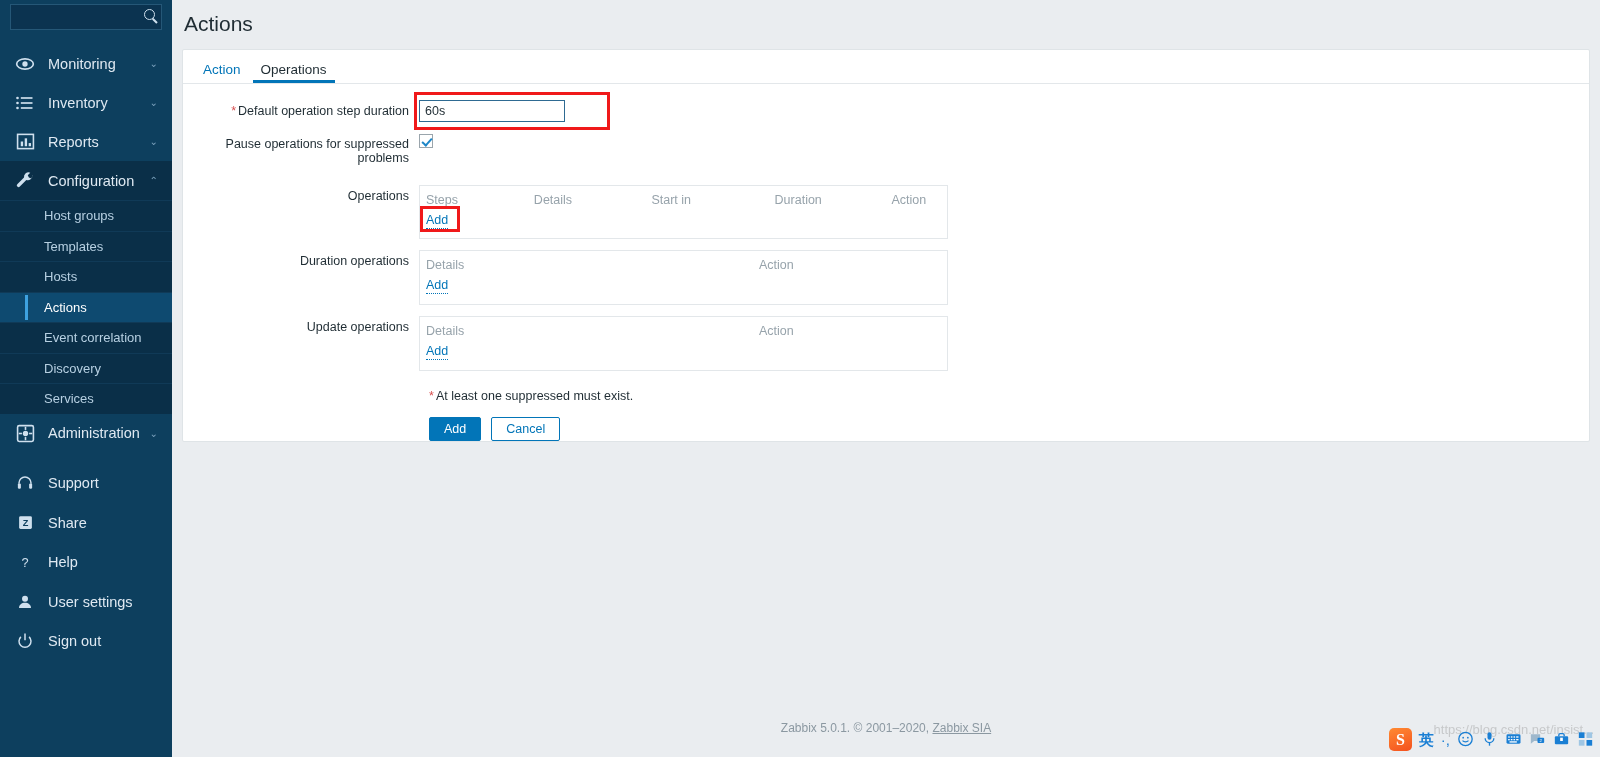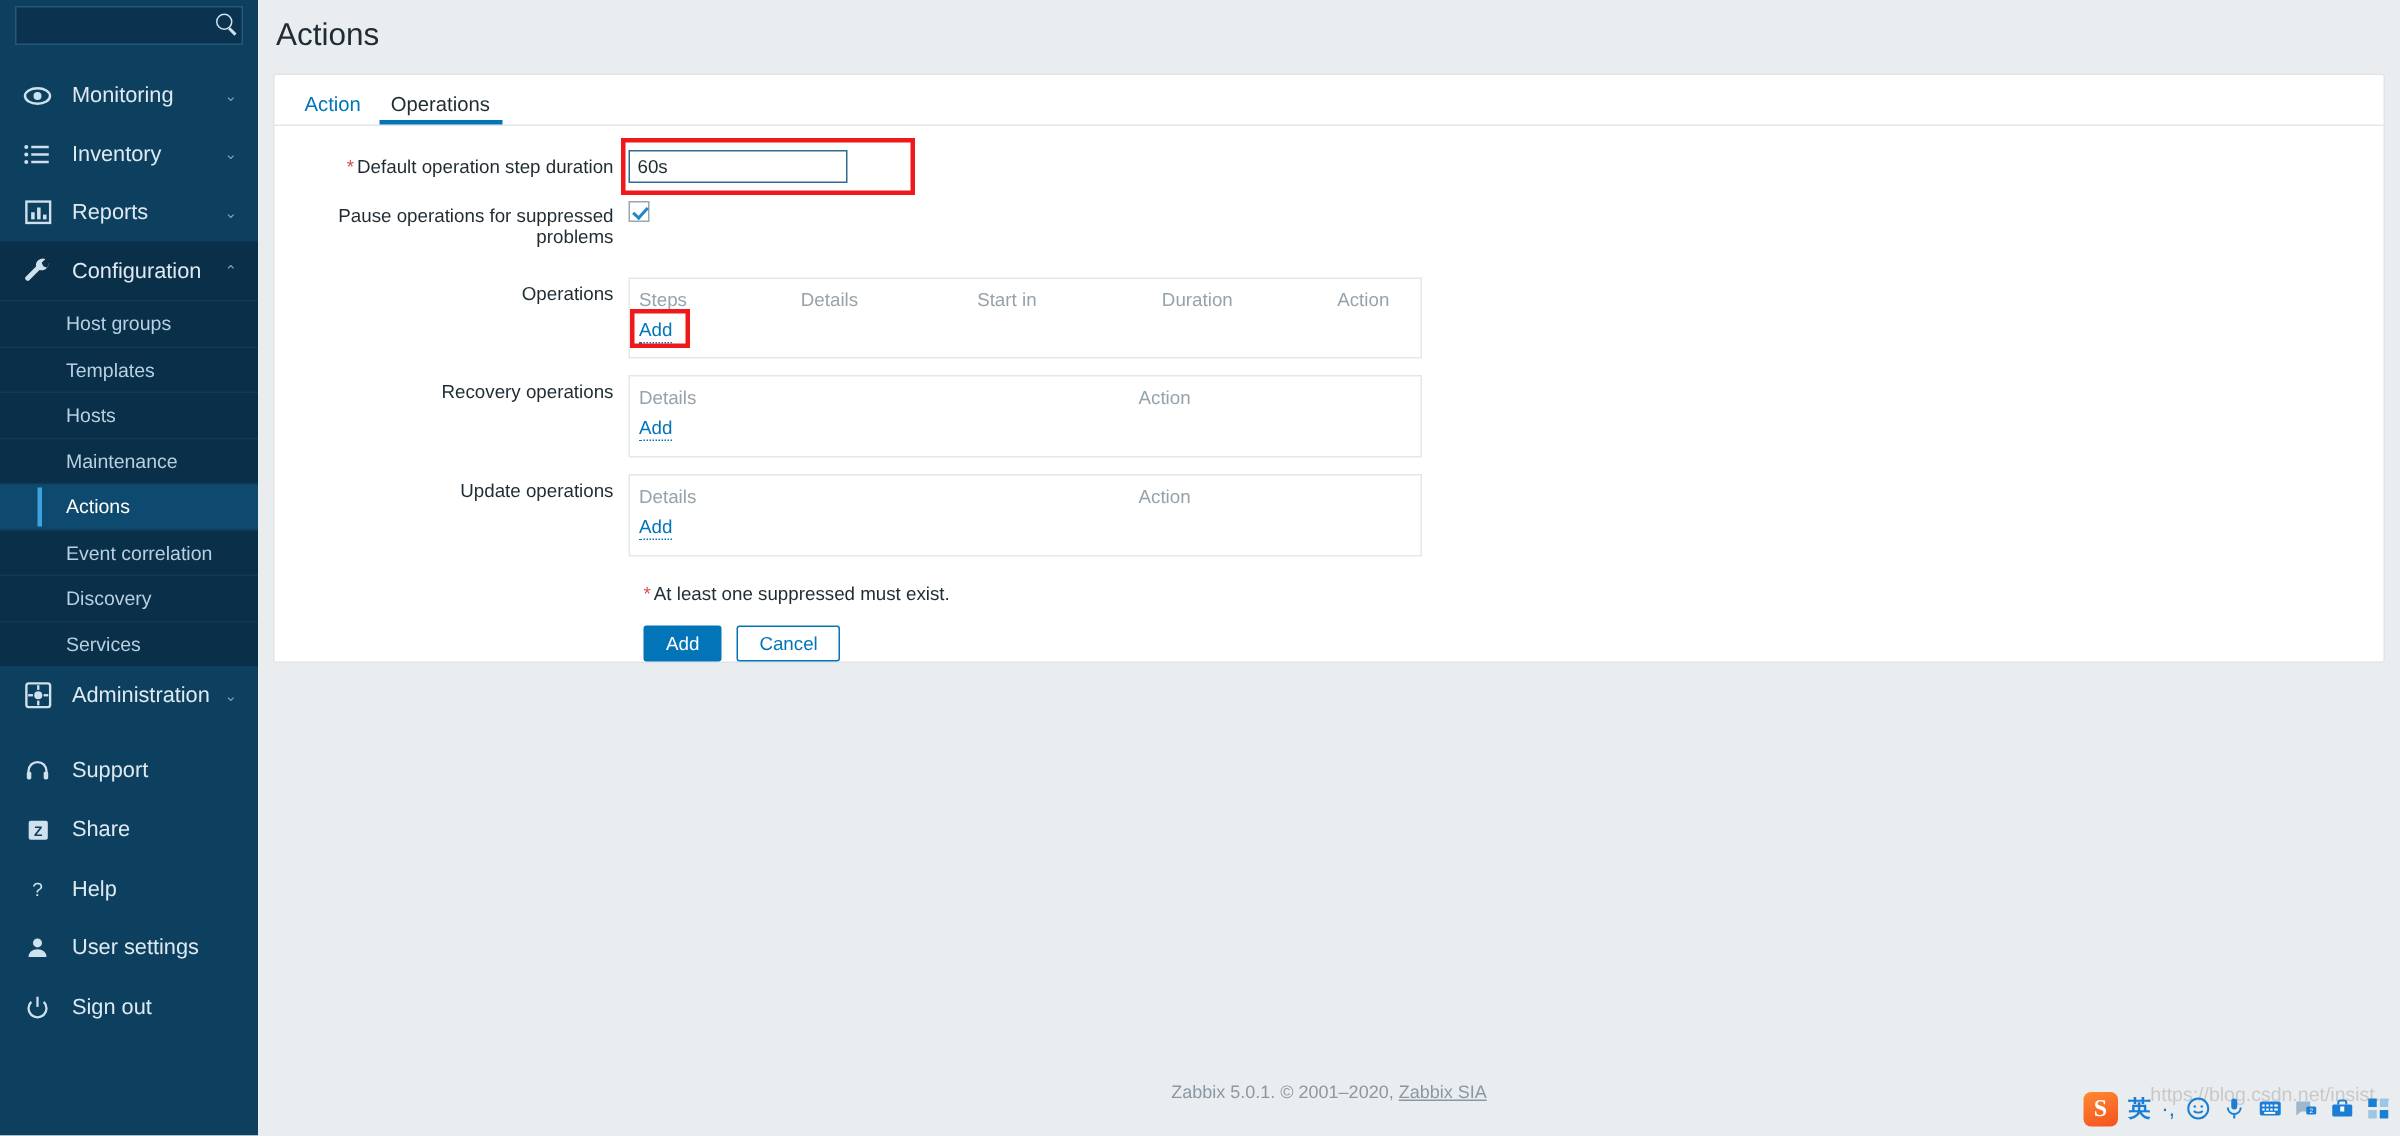--- a/index.html
+++ b/index.html
@@ -297,23 +297,20 @@
 
       <div class="submenu">
         <div class="sub-item">
             <span>Host groups</span>
           </div>
         <div class="sub-item">
             <span>Templates</span>
           </div>
         <div class="sub-item">
             <span>Hosts</span>
-          </div>
-        <div class="sub-item">
-            <span>Maintenance</span>
           </div>
         <div class="sub-item sel">
             <span>Actions</span>
           </div>
         <div class="sub-item">
             <span>Event correlation</span>
           </div>
         <div class="sub-item">
             <span>Discovery</span>
           </div>
@@ -433,21 +430,21 @@
                 <span class="col-duration">Duration</span>
                 <span class="col-action">Action</span>
               </div>
               <span class="addlink">Add</span>
             </div>
             <div class="redbox" style="left:1px; top:21px; width:40px; height:26px;"></div>
           </div>
         </div>
 
         <div class="frow" style="margin-top:10px;">
-          <div class="flabel">Recovery operations</div>
+          <div class="flabel">Duration operations</div>
           <div class="fctl">
             <div class="opbox tall">
               <div class="ophead">
                 <span class="col-details-wide">Details</span>
                 <span class="col-action">Action</span>
               </div>
               <span class="addlink">Add</span>
             </div>
           </div>
         </div>

